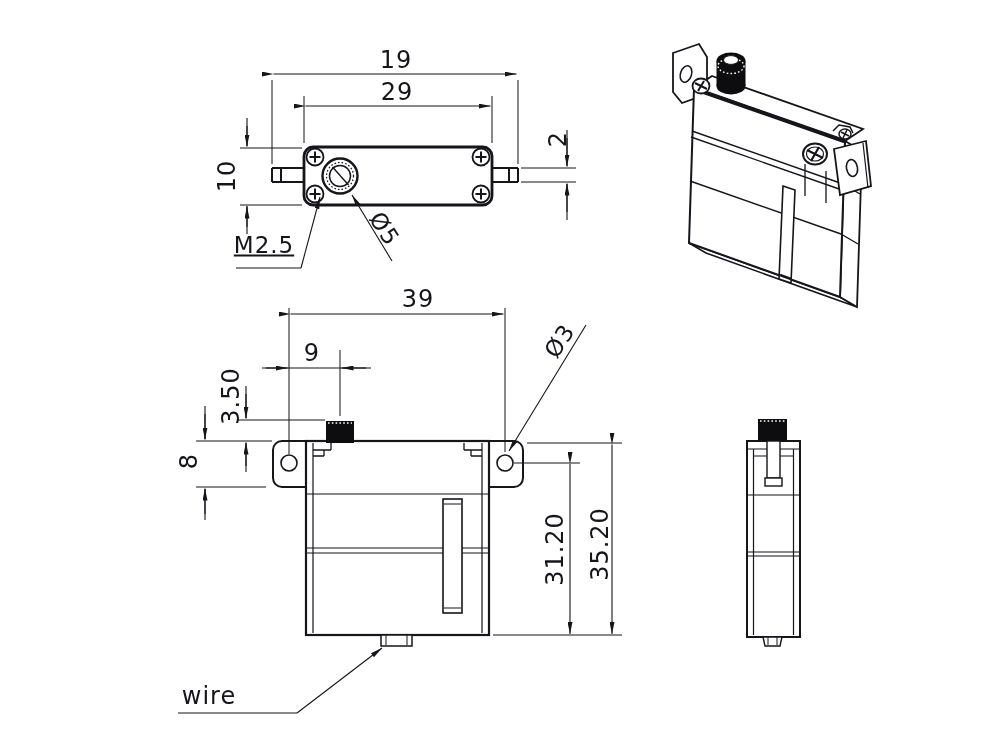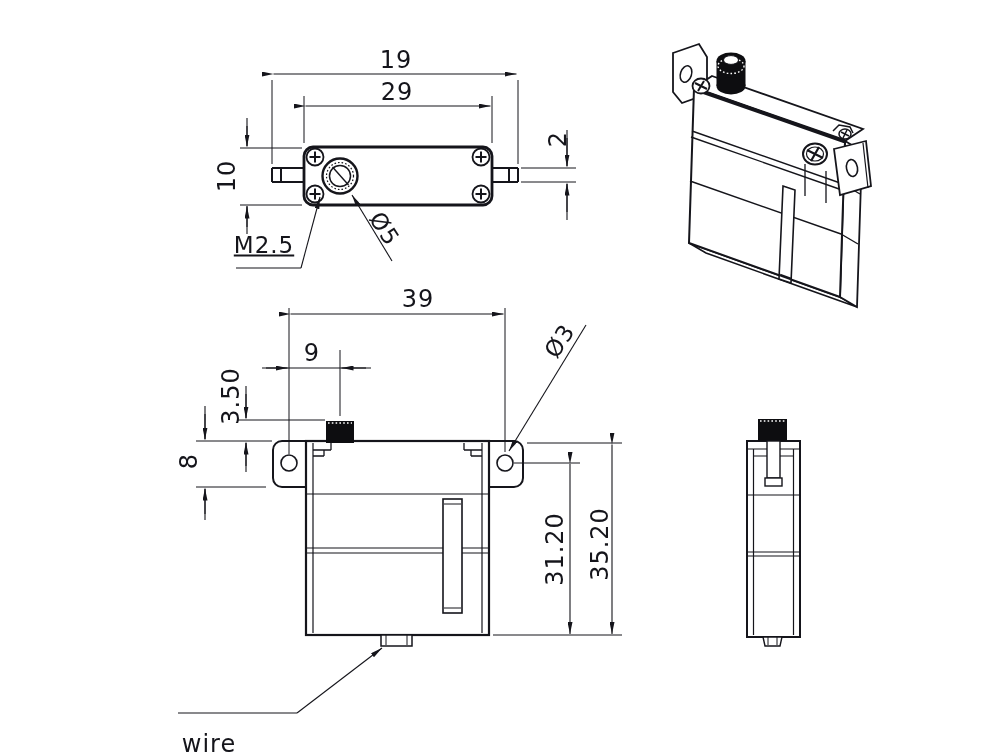--- a/index.html
+++ b/index.html
@@ -250,15 +250,15 @@
   <div class="lbl small" style="left:264px;top:245px;text-decoration:underline;">M2.5</div>
   <div class="lbl small rot-p57" style="left:384px;top:229px;">Ø5</div>
 
   <div class="lbl" style="left:396px;top:299px;margin-left:22px;">39</div>
   <div class="lbl" style="left:312px;top:353px;">9</div>
   <div class="lbl rot-n90" style="left:231px;top:396px;">3.50</div>
   <div class="lbl rot-n90" style="left:189px;top:461px;">8</div>
   <div class="lbl small rot-n57" style="left:560px;top:341px;">Ø3</div>
   <div class="lbl rot-n90" style="left:555px;top:549px;">31.20</div>
   <div class="lbl rot-n90" style="left:600px;top:544px;">35.20</div>
-  <div class="lbl" style="left:209px;top:696px;margin-top:48px;">wire</div>
+  <div class="lbl" style="left:209px;top:696px;">wire</div>
 
 </div>
 
 </body></html>

